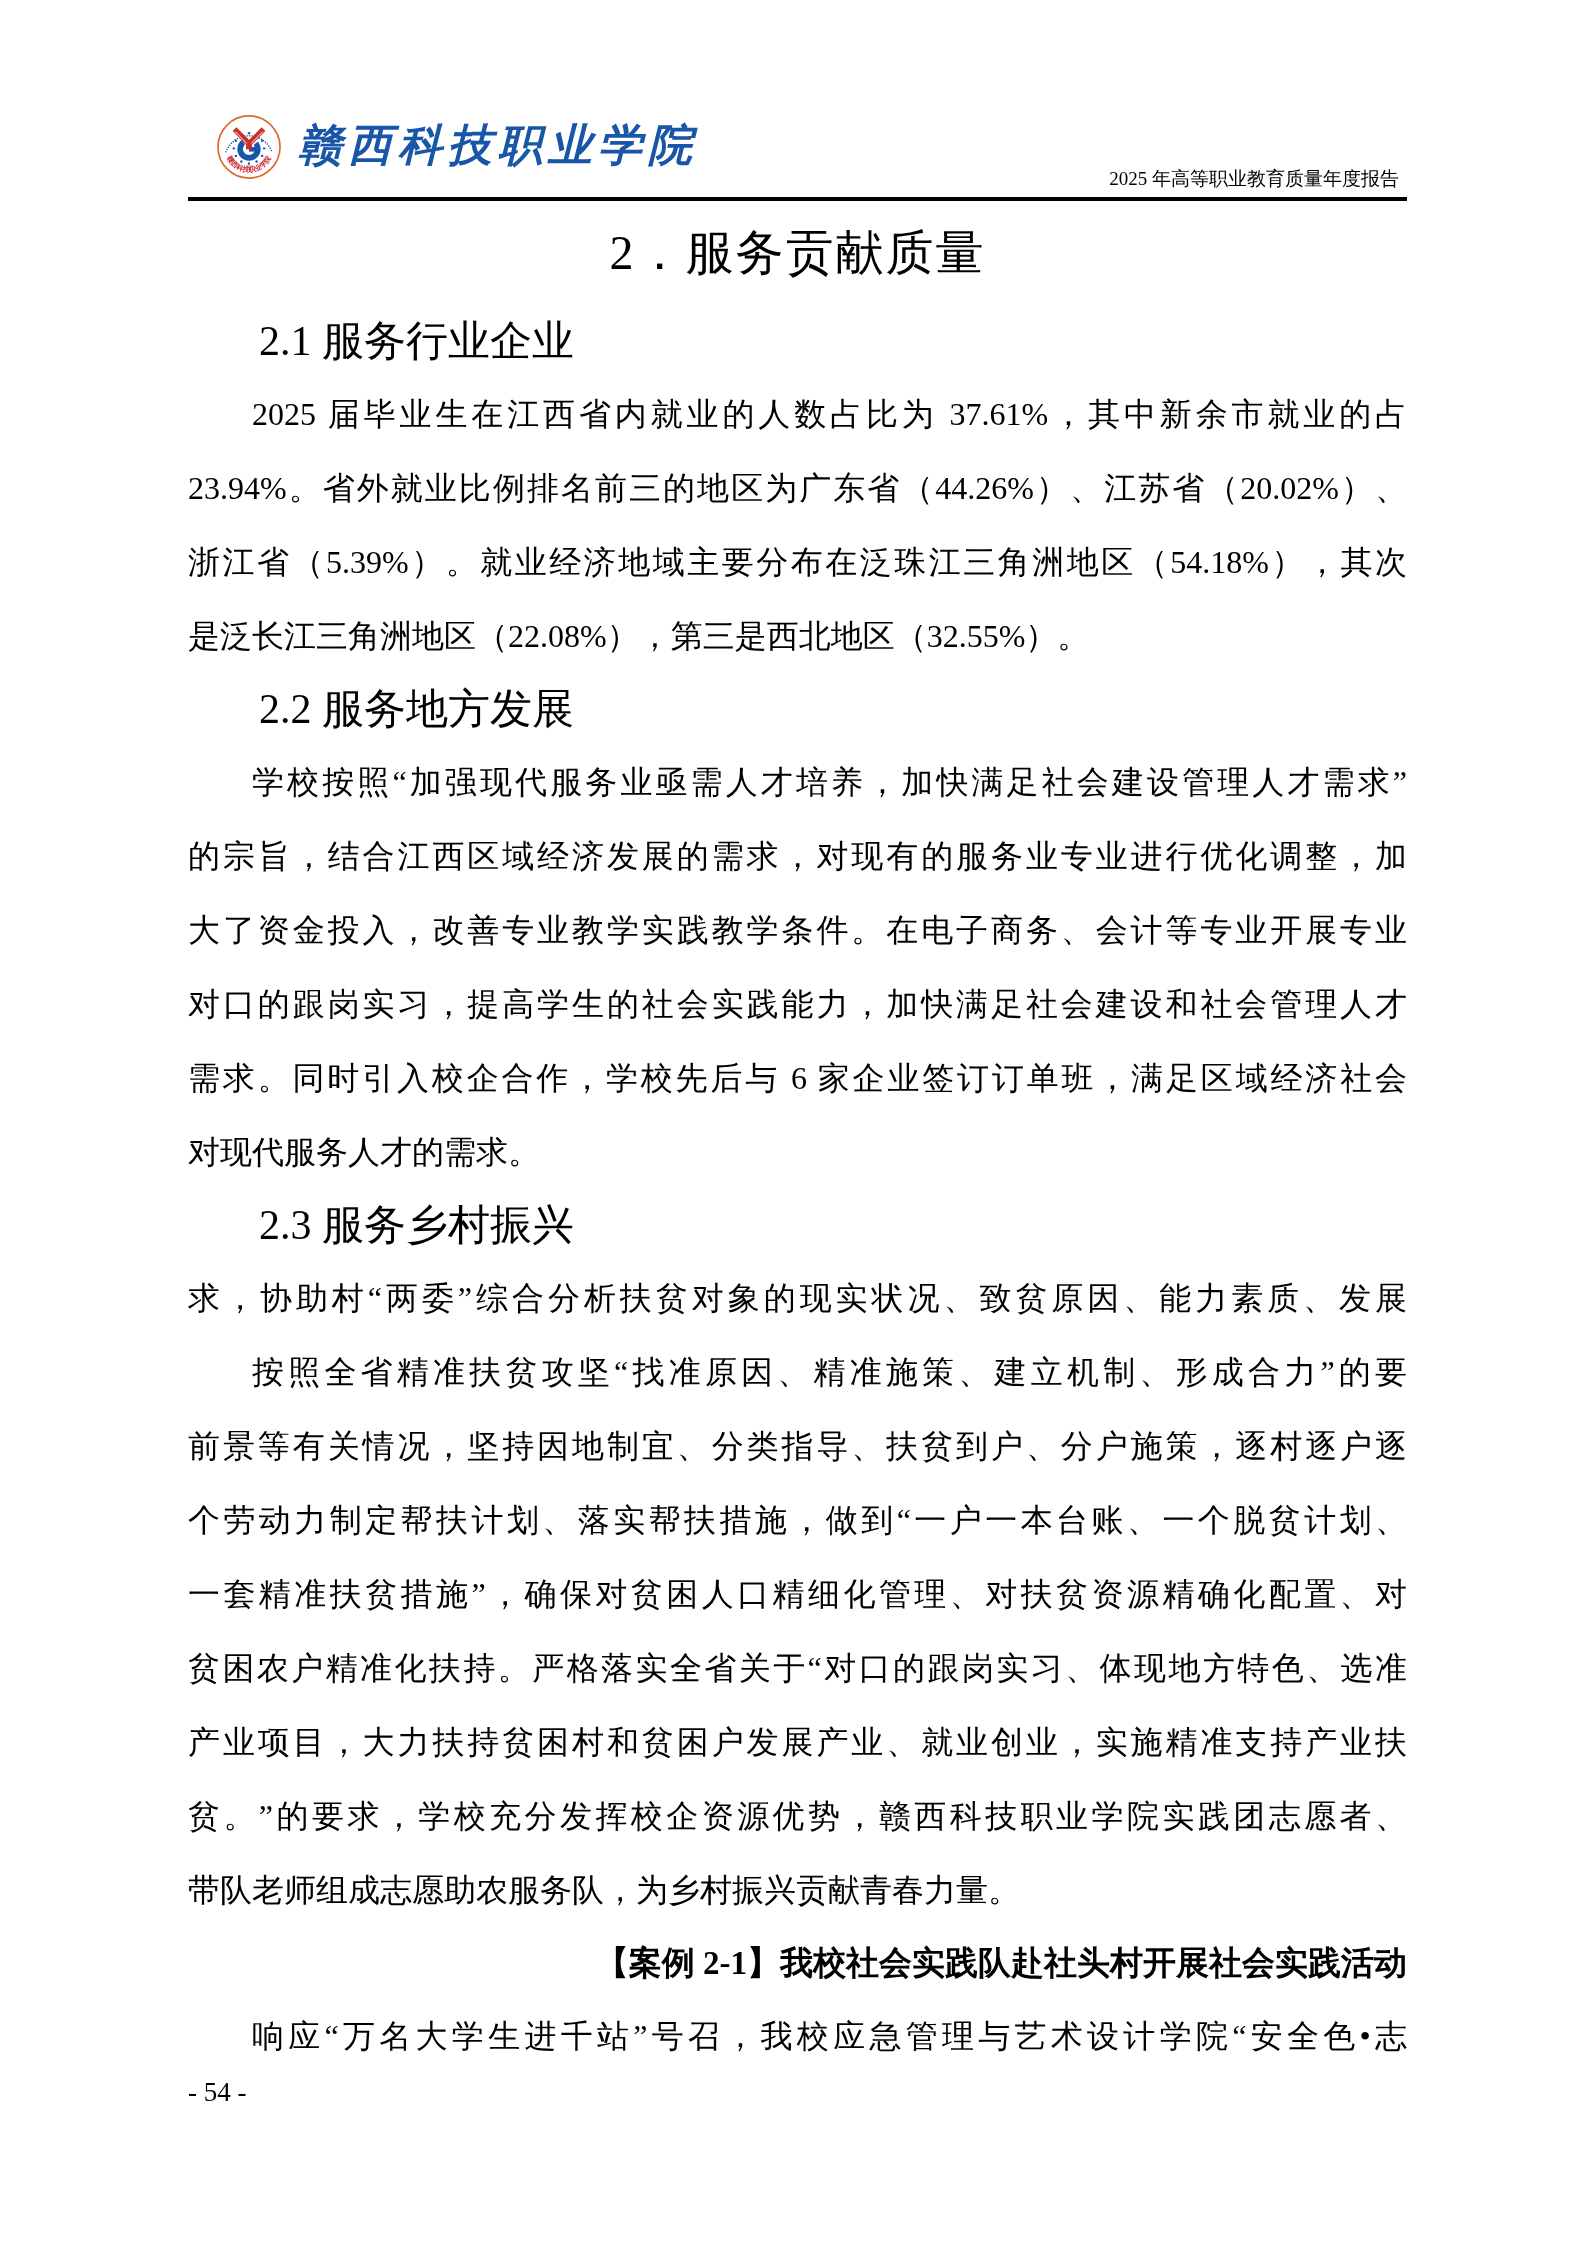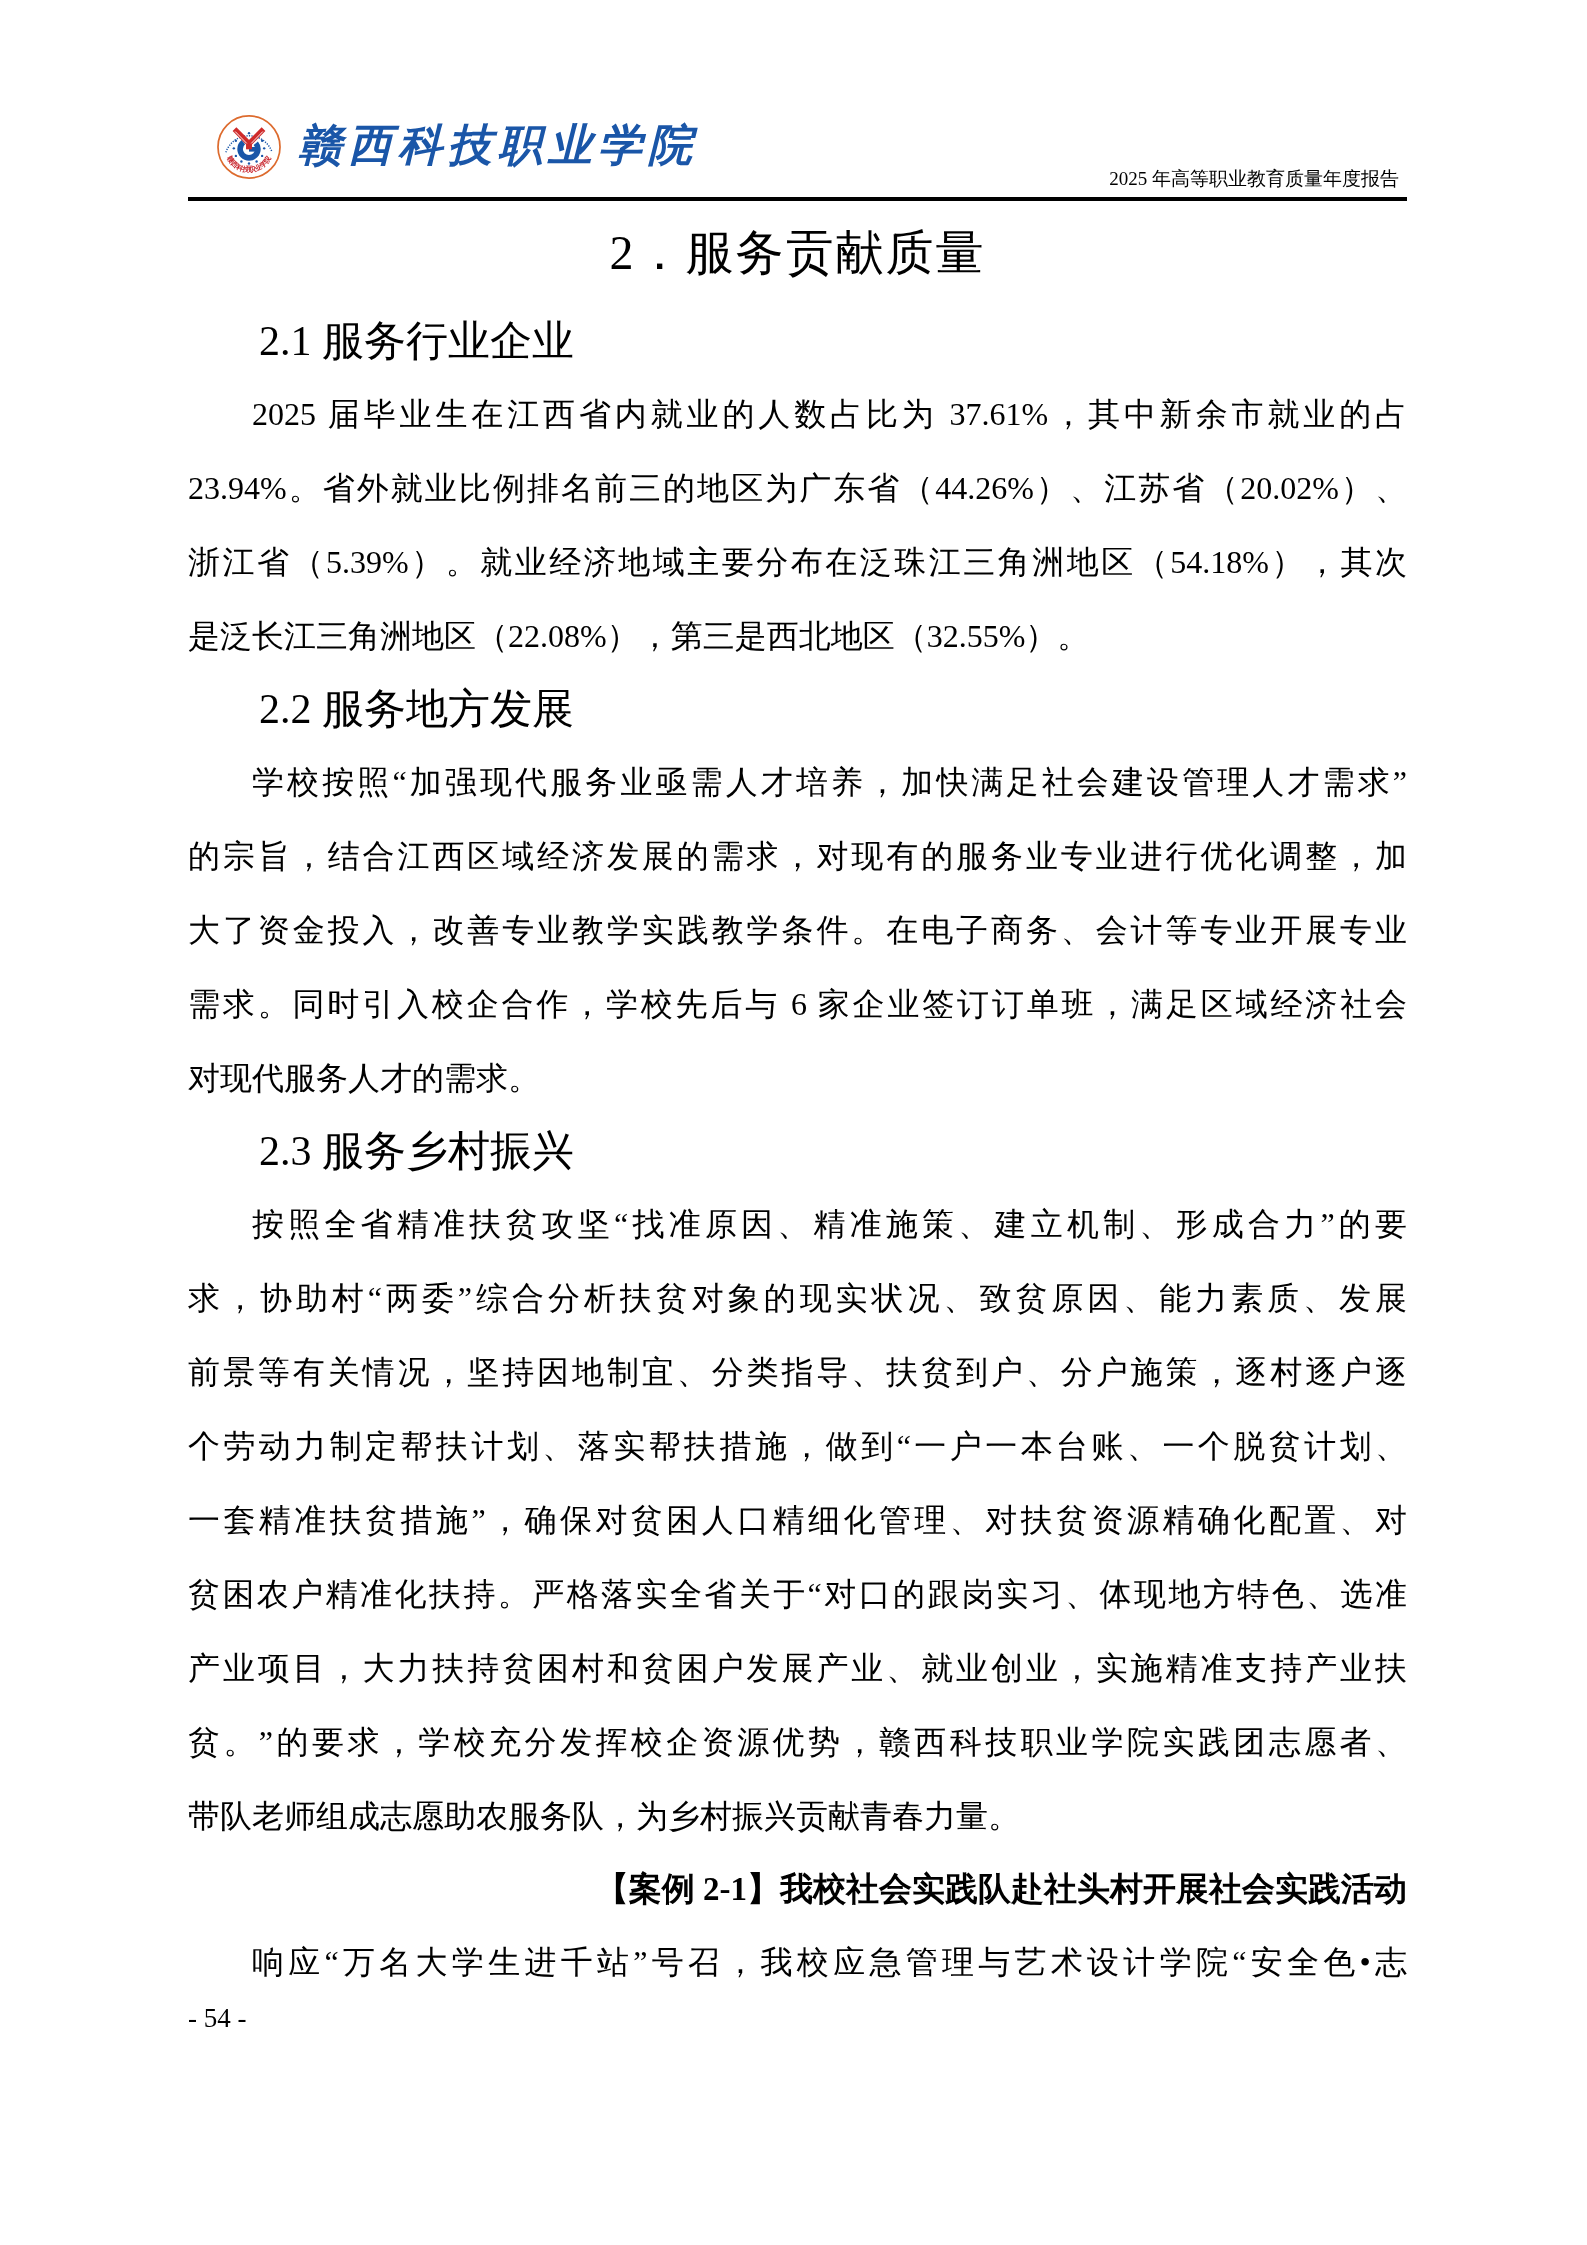--- a/index.html
+++ b/index.html
@@ -96,28 +96,29 @@
       <div class="pline">23.94%。省外就业比例排名前三的地区为广东省（44.26%）、江苏省（20.02%）、</div>
       <div class="pline">浙江省（5.39%）。就业经济地域主要分布在泛珠江三角洲地区（54.18%），其次</div>
       <div class="pline end">是泛长江三角洲地区（22.08%），第三是西北地区（32.55%）。</div>
     </div>
 
     <h2 class="sec-h">2.2 服务地方发展</h2>
     <div class="para">
       <div class="pline first">学校按照“加强现代服务业亟需人才培养，加快满足社会建设管理人才需求”</div>
       <div class="pline">的宗旨，结合江西区域经济发展的需求，对现有的服务业专业进行优化调整，加</div>
       <div class="pline">大了资金投入，改善专业教学实践教学条件。在电子商务、会计等专业开展专业</div>
+      <div class="pline">对口的跟岗实习，提高学生的社会实践能力，加快满足社会建设和社会管理人才</div>
       <div class="pline">需求。同时引入校企合作，学校先后与 6 家企业签订订单班，满足区域经济社会</div>
       <div class="pline end">对现代服务人才的需求。</div>
     </div>
 
     <h2 class="sec-h">2.3 服务乡村振兴</h2>
     <div class="para">
+      <div class="pline">求，协助村“两委”综合分析扶贫对象的现实状况、致贫原因、能力素质、发展</div>
       <div class="pline first">按照全省精准扶贫攻坚“找准原因、精准施策、建立机制、形成合力”的要</div>
-      <div class="pline">求，协助村“两委”综合分析扶贫对象的现实状况、致贫原因、能力素质、发展</div>
       <div class="pline">前景等有关情况，坚持因地制宜、分类指导、扶贫到户、分户施策，逐村逐户逐</div>
       <div class="pline">个劳动力制定帮扶计划、落实帮扶措施，做到“一户一本台账、一个脱贫计划、</div>
       <div class="pline">一套精准扶贫措施”，确保对贫困人口精细化管理、对扶贫资源精确化配置、对</div>
       <div class="pline">贫困农户精准化扶持。严格落实全省关于“对口的跟岗实习、体现地方特色、选准</div>
       <div class="pline">产业项目，大力扶持贫困村和贫困户发展产业、就业创业，实施精准支持产业扶</div>
       <div class="pline">贫。”的要求，学校充分发挥校企资源优势，赣西科技职业学院实践团志愿者、</div>
       <div class="pline end">带队老师组成志愿助农服务队，为乡村振兴贡献青春力量。</div>
     </div>
 
     <h3 class="case-h">【案例 2-1】我校社会实践队赴社头村开展社会实践活动</h3>

